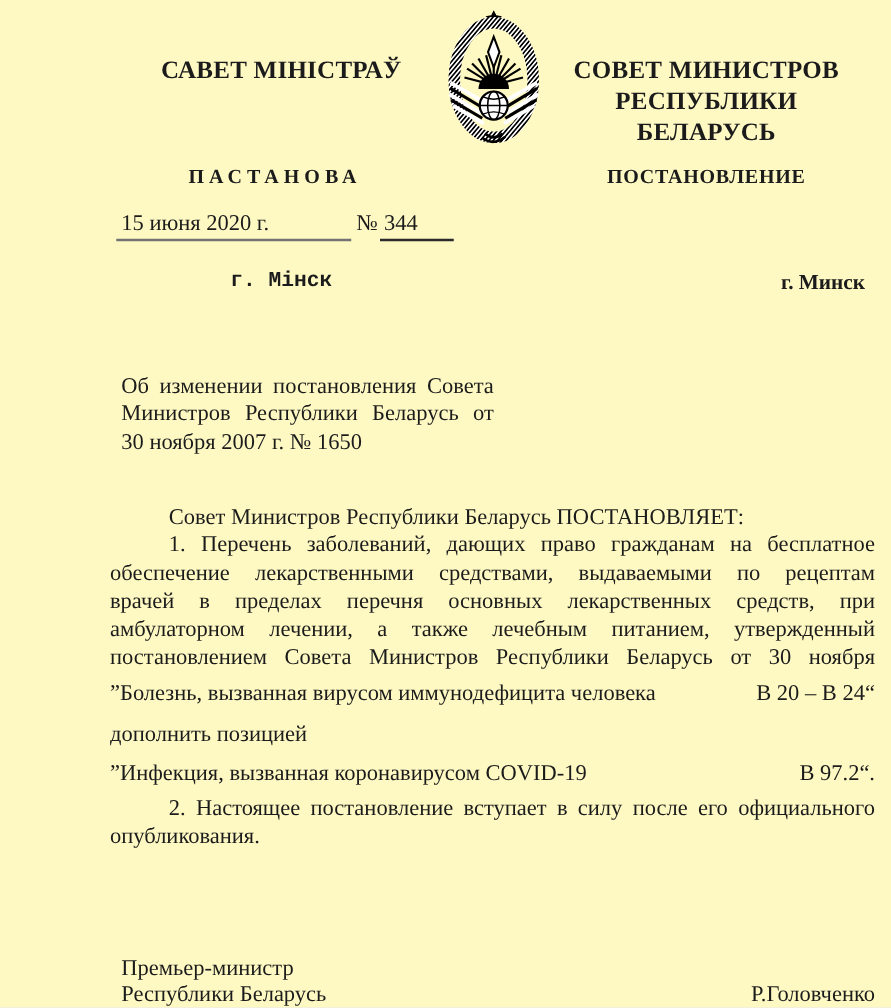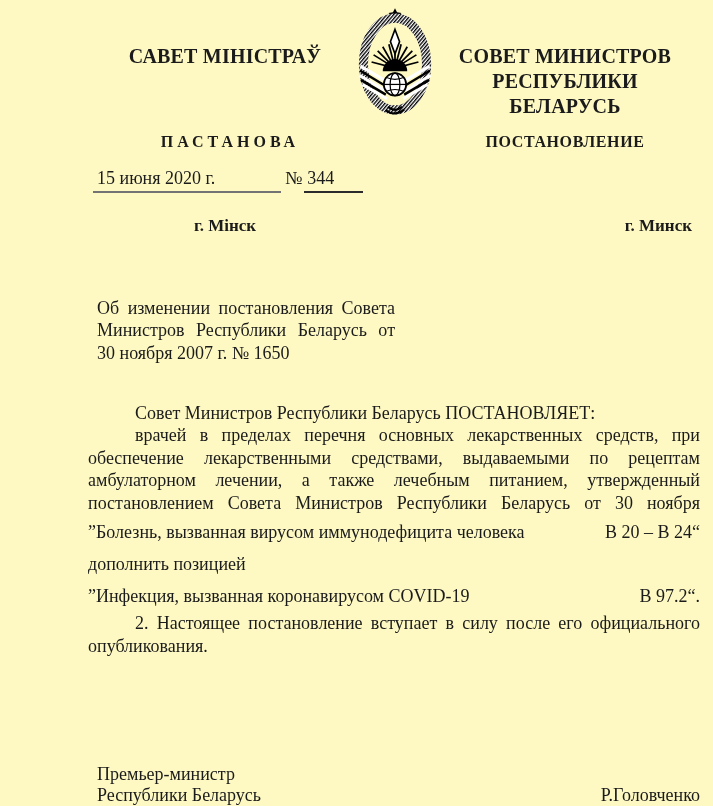--- a/index.html
+++ b/index.html
@@ -6,28 +6,28 @@
   .page{
     position:relative;width:713px;height:806px;background:#fef9c3;
     font-family:"Liberation Serif","DejaVu Serif",serif;color:#1b1b1b;
     margin:0 auto;overflow:hidden;
   }
   .hdr{position:absolute;text-align:center;font-weight:bold;font-size:20px;line-height:25px;letter-spacing:.2px;}
   .hdr-left{left:93px;top:44px;width:264px;}
   .hdr-right{left:438px;top:44px;width:254px;}
   .emblem{position:absolute;left:354px;top:7px;width:82px;height:108px;}
   .doctype{position:absolute;text-align:center;font-weight:bold;font-size:16px;top:133px;}
-  .doctype-left{left:98px;width:264px;letter-spacing:4px;}
+  .doctype-left{left:88px;width:264px;letter-spacing:4px;}
   .doctype-right{left:438px;width:254px;letter-spacing:.6px;}
   .daterow{position:absolute;left:93px;top:168px;font-size:18px;white-space:nowrap;}
   .date-u{display:inline-block;width:184px;padding:0 0 2px 4px;border-bottom:2px solid #737373;}
   .nsign{display:inline-block;margin:0 2px 0 4px;}
   .num-u{display:inline-block;width:56px;padding:0 0 2px 3px;border-bottom:2px solid #2b2b2b;}
   .place{position:absolute;top:216px;text-align:center;font-weight:bold;font-size:17px;}
-  .place-left{left:93px;width:264px;}
+  .place-left{left:93px;width:264px;font-family:Liberation Mono, monospace;}
   .place-right{left:438px;width:254px;text-align:right;}
   .subject{position:absolute;left:97px;top:297px;width:298px;font-size:18px;line-height:22.4px;}
   .bodytext{position:absolute;left:88px;top:402px;width:612px;font-size:18px;line-height:22.4px;}
   .resolves{text-indent:47px;}
   .indent-first > div:first-child{text-indent:47px;}
   .line{text-align:left;}
   .jline{text-align:justify;text-align-last:justify;}
   .qrow{display:flex;justify-content:space-between;align-items:baseline;}
   .qrow-old{margin-top:7px;gap:30px;}
   .supp{margin-top:10px;}
@@ -120,22 +120,23 @@
 
   <div class="subject">
       <div class="line jline">Об изменении постановления Совета</div>
       <div class="line jline">Министров Республики Беларусь от</div>
       <div class="line">30 ноября 2007 г. № 1650</div>
     </div>
 
   <div class="bodytext">
     <div class="resolves">Совет Министров Республики Беларусь ПОСТАНОВЛЯЕТ:</div>
     <div class="indent-first">
+        <div class="line jline">1. Перечень заболеваний, дающих право гражданам на бесплатное</div>
+        <div class="line jline">обеспечение лекарственными средствами, выдаваемыми по рецептам</div>
         <div class="line jline">врачей в пределах перечня основных лекарственных средств, при</div>
-        <div class="line jline">обеспечение лекарственными средствами, выдаваемыми по рецептам</div>
         <div class="line jline">амбулаторном лечении, а также лечебным питанием, утвержденный</div>
         <div class="line jline">постановлением Совета Министров Республики Беларусь от 30 ноября</div>
       </div>
     <div class="qrow qrow-old">
       <span>”Болезнь, вызванная вирусом иммунодефицита человека</span>
       <span>В 20 – В 24“</span>
     </div>
     <div class="supp">дополнить позицией</div>
     <div class="qrow qrow-new">
       <span>”Инфекция, вызванная коронавирусом COVID-19</span>

